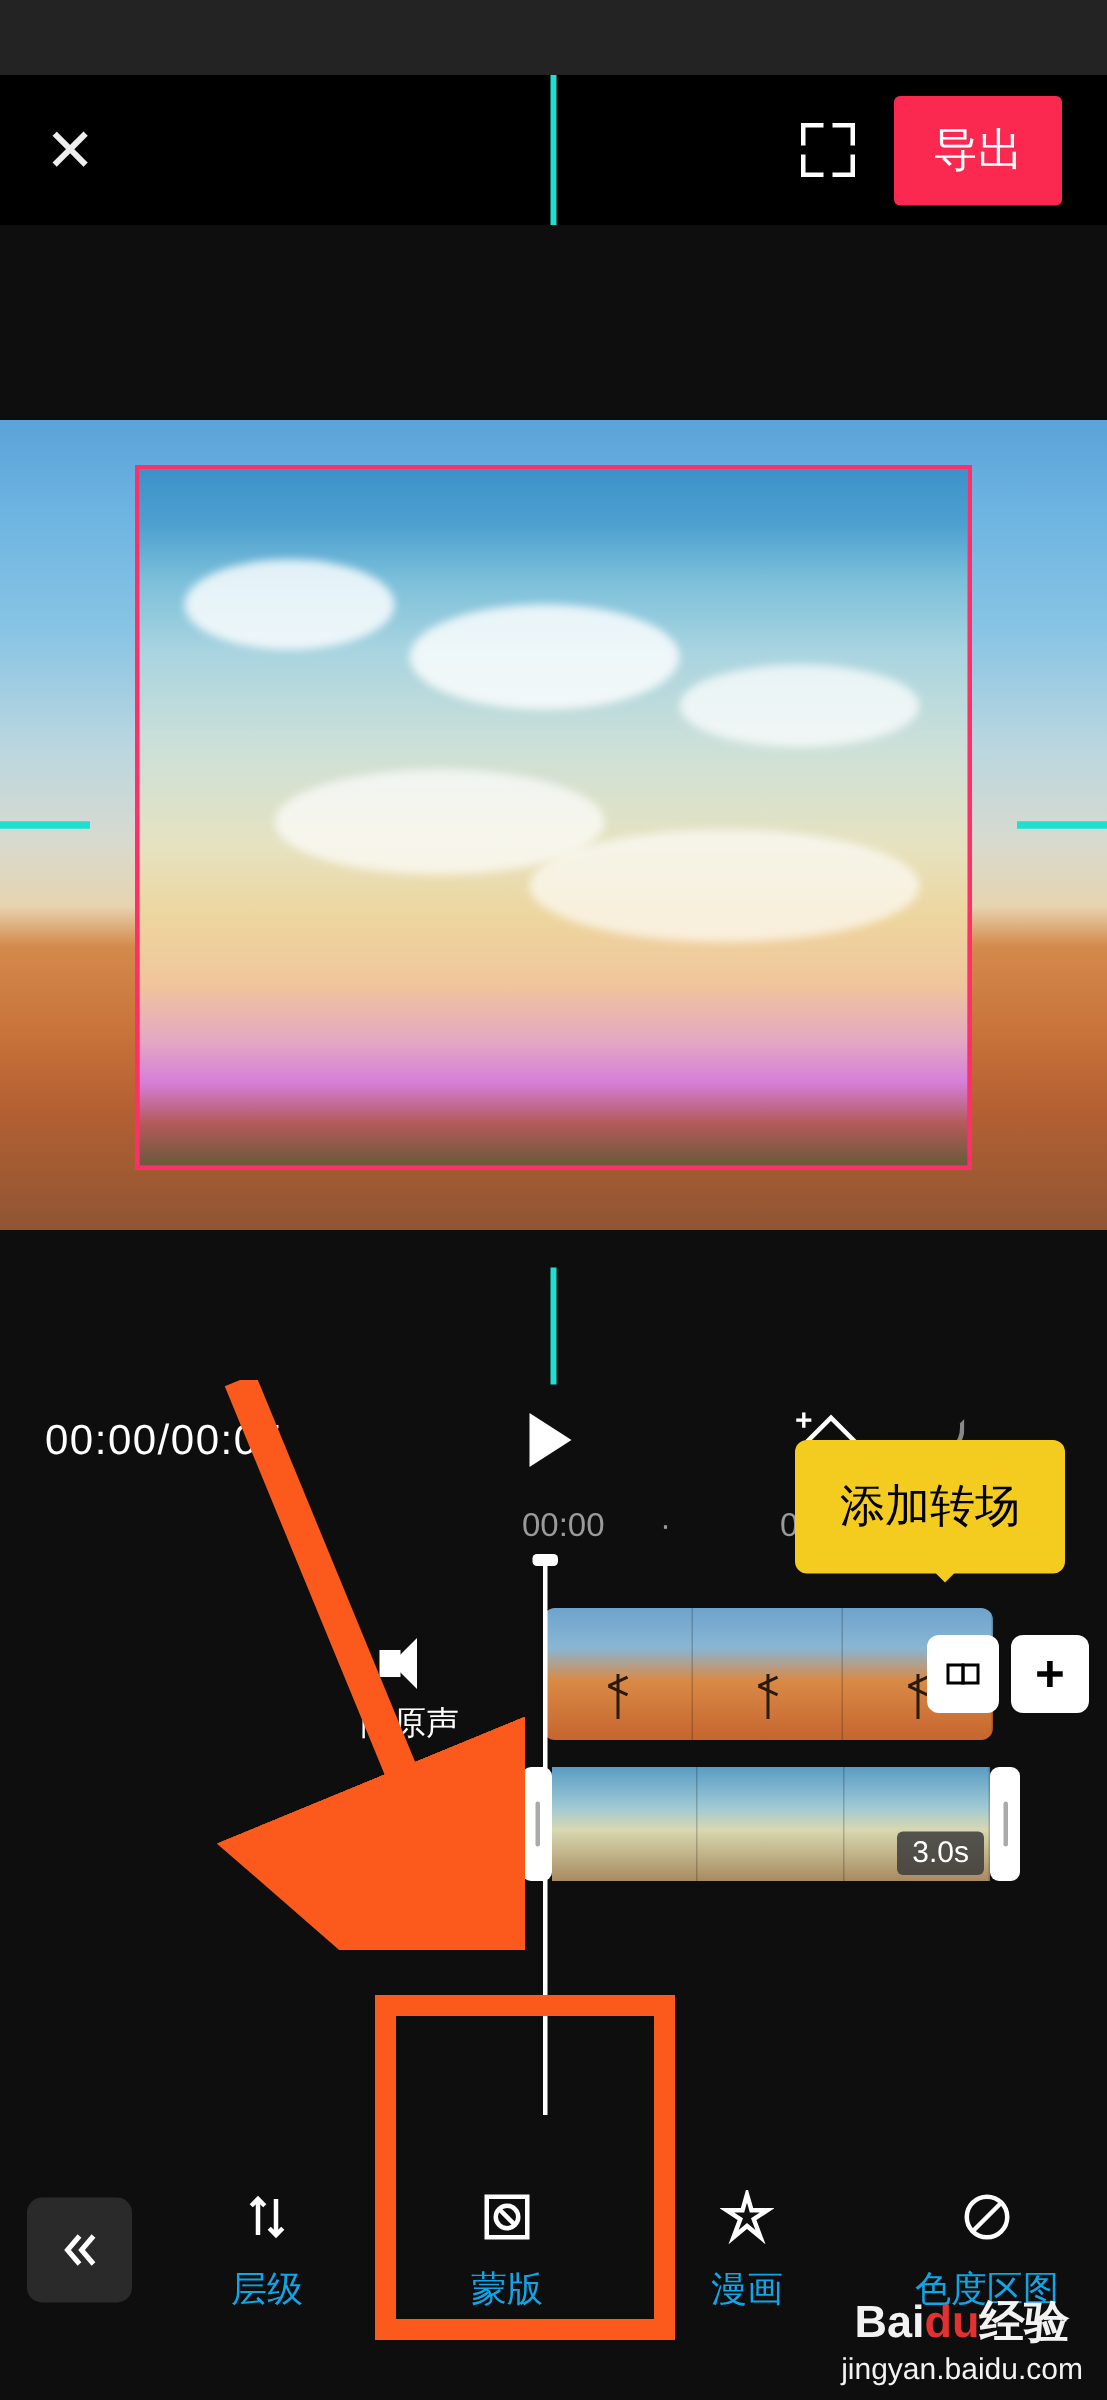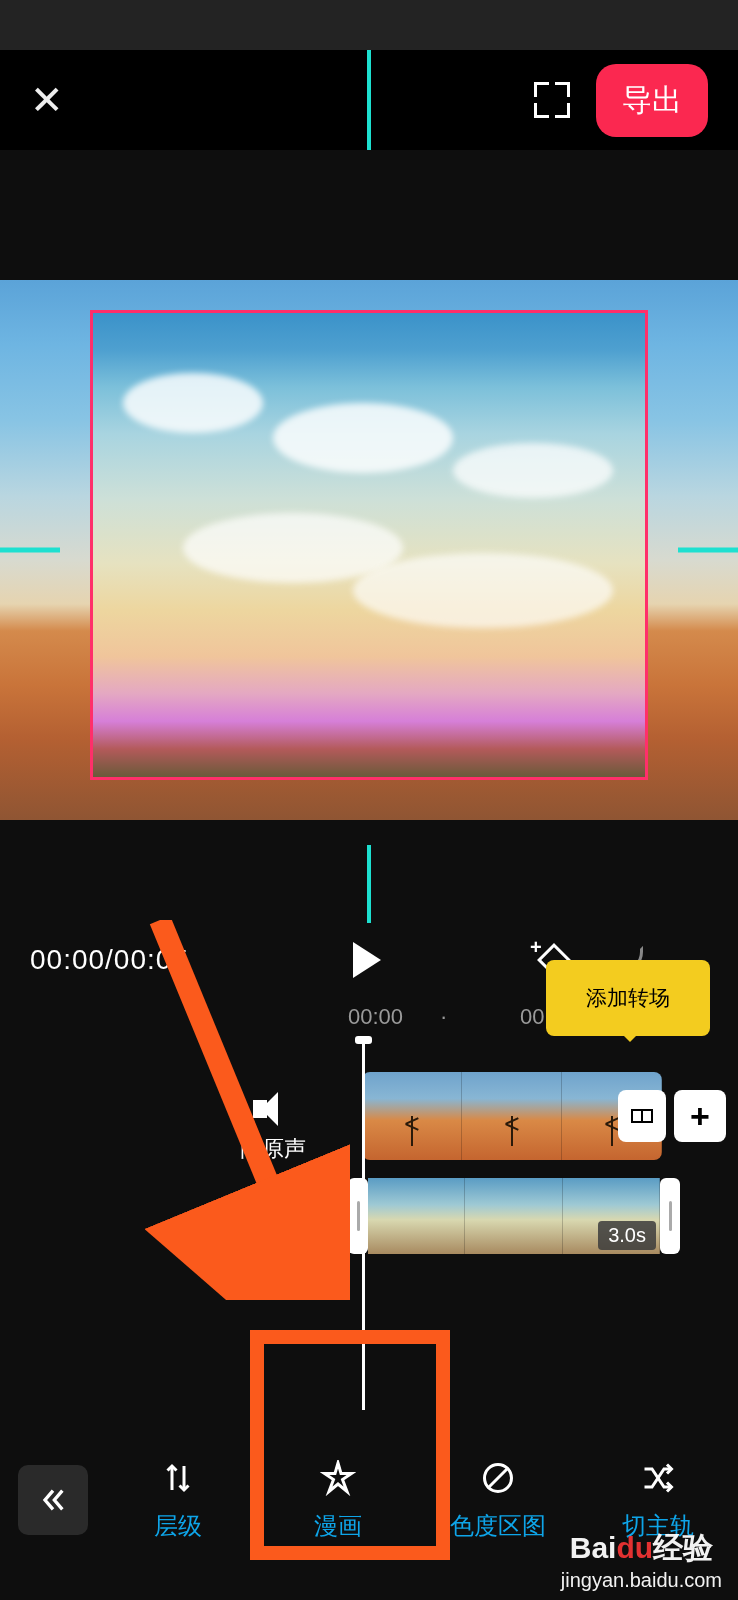--- a/index.html
+++ b/index.html
@@ -26,21 +26,21 @@
   .expand-icon span::before, .expand-icon span::after {
     content: ""; position: absolute; width: 12px; height: 12px;
     border: 3px solid #fff;
   }
   .expand-icon::before { top:0; left:0; border-right:none; border-bottom:none; }
   .expand-icon::after { top:0; right:0; border-left:none; border-bottom:none; }
   .expand-icon span::before { bottom:0; left:0; border-right:none; border-top:none; }
   .expand-icon span::after { bottom:0; right:0; border-left:none; border-top:none; }
   .export-btn {
     background: #fb2850; color: #fff; border: none;
-    padding: 16px 26px; font-size: 30px; border-radius: 20px;
+    padding: 16px 26px; font-size: 30px; border-radius: 4px;
     cursor: pointer;
   }
 
   .preview {
     position: relative; width: 100%; height: 540px;
     margin-top: 130px;
     background: linear-gradient(to bottom,
       #5ba3d8 0%, #6eb5e2 12%, #88c4e4 26%,
       #b9d6e0 40%, #d8dacf 52%, #e6d4b0 60%,
       #d48a4c 65%, #c9743a 75%, #b46032 85%, #8f5533 100%);
@@ -105,22 +105,22 @@
   .redo-icon { opacity: .4; }
 
   .ruler {
     position: absolute; top: 1004px; left: 0; right: 0; height: 28px;
     color: #9a9a9a; font-size: 22px;
   }
   .ruler span { position: absolute; }
 
   .tooltip {
     position: absolute; top: 960px; right: 28px;
-    background: #f3cc1f; color: #000; font-size: 21px; font-weight: 500;
-    padding: 24px 40px; border-radius: 8px;
+    background: #f3cc1f; color: #000; font-size: 30px; font-weight: 500;
+    padding: 24px 30px; border-radius: 8px;
   }
   .tooltip::after {
     content: ""; position: absolute; bottom: -16px; right: 70px;
     border: 10px solid transparent; border-top-color: #f3cc1f;
   }
 
   .mini-playhead {
     position: absolute; top: 845px; left: 50%; transform: translateX(-50%);
     width: 4px; height: 78px; background: #1de0d0;
   }
@@ -360,45 +360,44 @@
             <path d="M16 4 L16 20"></path>
             <polyline points="5,7 8,4 11,7"></polyline>
             <polyline points="13,17 16,20 19,17"></polyline>
         </svg>
       </div>
       <span class="tool-label">层级</span>
     </div>
     <div class="tool">
       <div class="t-icon">
         <svg width="36" height="36" viewBox="0 0 24 24" fill="none" stroke="#fff" stroke-width="2">
+          <rect x="3" y="3" width="18" height="18"></rect>
+            <circle cx="12" cy="12" r="5"></circle>
+            <line x1="8" y1="8" x2="16" y2="16"></line>
+        </svg>
+      </div>
+      <span class="tool-label">蒙版</span>
+    </div>
+    <div class="tool">
+      <div class="t-icon">
+        <svg width="36" height="36" viewBox="0 0 24 24" fill="none" stroke="#fff" stroke-width="2">
           <path d="M12 2 L14 9 L21 9 L15 13 L18 21 L12 16 L6 21 L9 13 L3 9 L10 9 Z"></path>
         </svg>
       </div>
       <span class="tool-label">漫画</span>
     </div>
     <div class="tool">
       <div class="t-icon">
         <svg width="36" height="36" viewBox="0 0 24 24" fill="none" stroke="#fff" stroke-width="2">
           <circle cx="12" cy="12" r="9"></circle>
             <line x1="5" y1="19" x2="19" y2="5"></line>
         </svg>
       </div>
       <span class="tool-label">色度区图</span>
     </div>
-    <div class="tool">
-      <div class="t-icon">
-        <svg width="36" height="36" viewBox="0 0 24 24" fill="none" stroke="#fff" stroke-width="2">
-          <path d="M3 6 L8 6 L16 18 L21 18"></path>
-            <path d="M3 18 L8 18 L16 6 L21 6"></path>
-          <polyline points="18,3 21,6 18,9"></polyline>
-            <polyline points="18,15 21,18 18,21"></polyline>
-        </svg>
-      </div>
-      <span class="tool-label">切主轨</span>
-    </div>
   </div>
 </div>
 
 <div class="watermark">
   <div class="brand">
     <span>Bai</span><b>du</b><span>经验</span>
   </div>
   <div>jingyan.baidu.com</div>
 </div>
 

